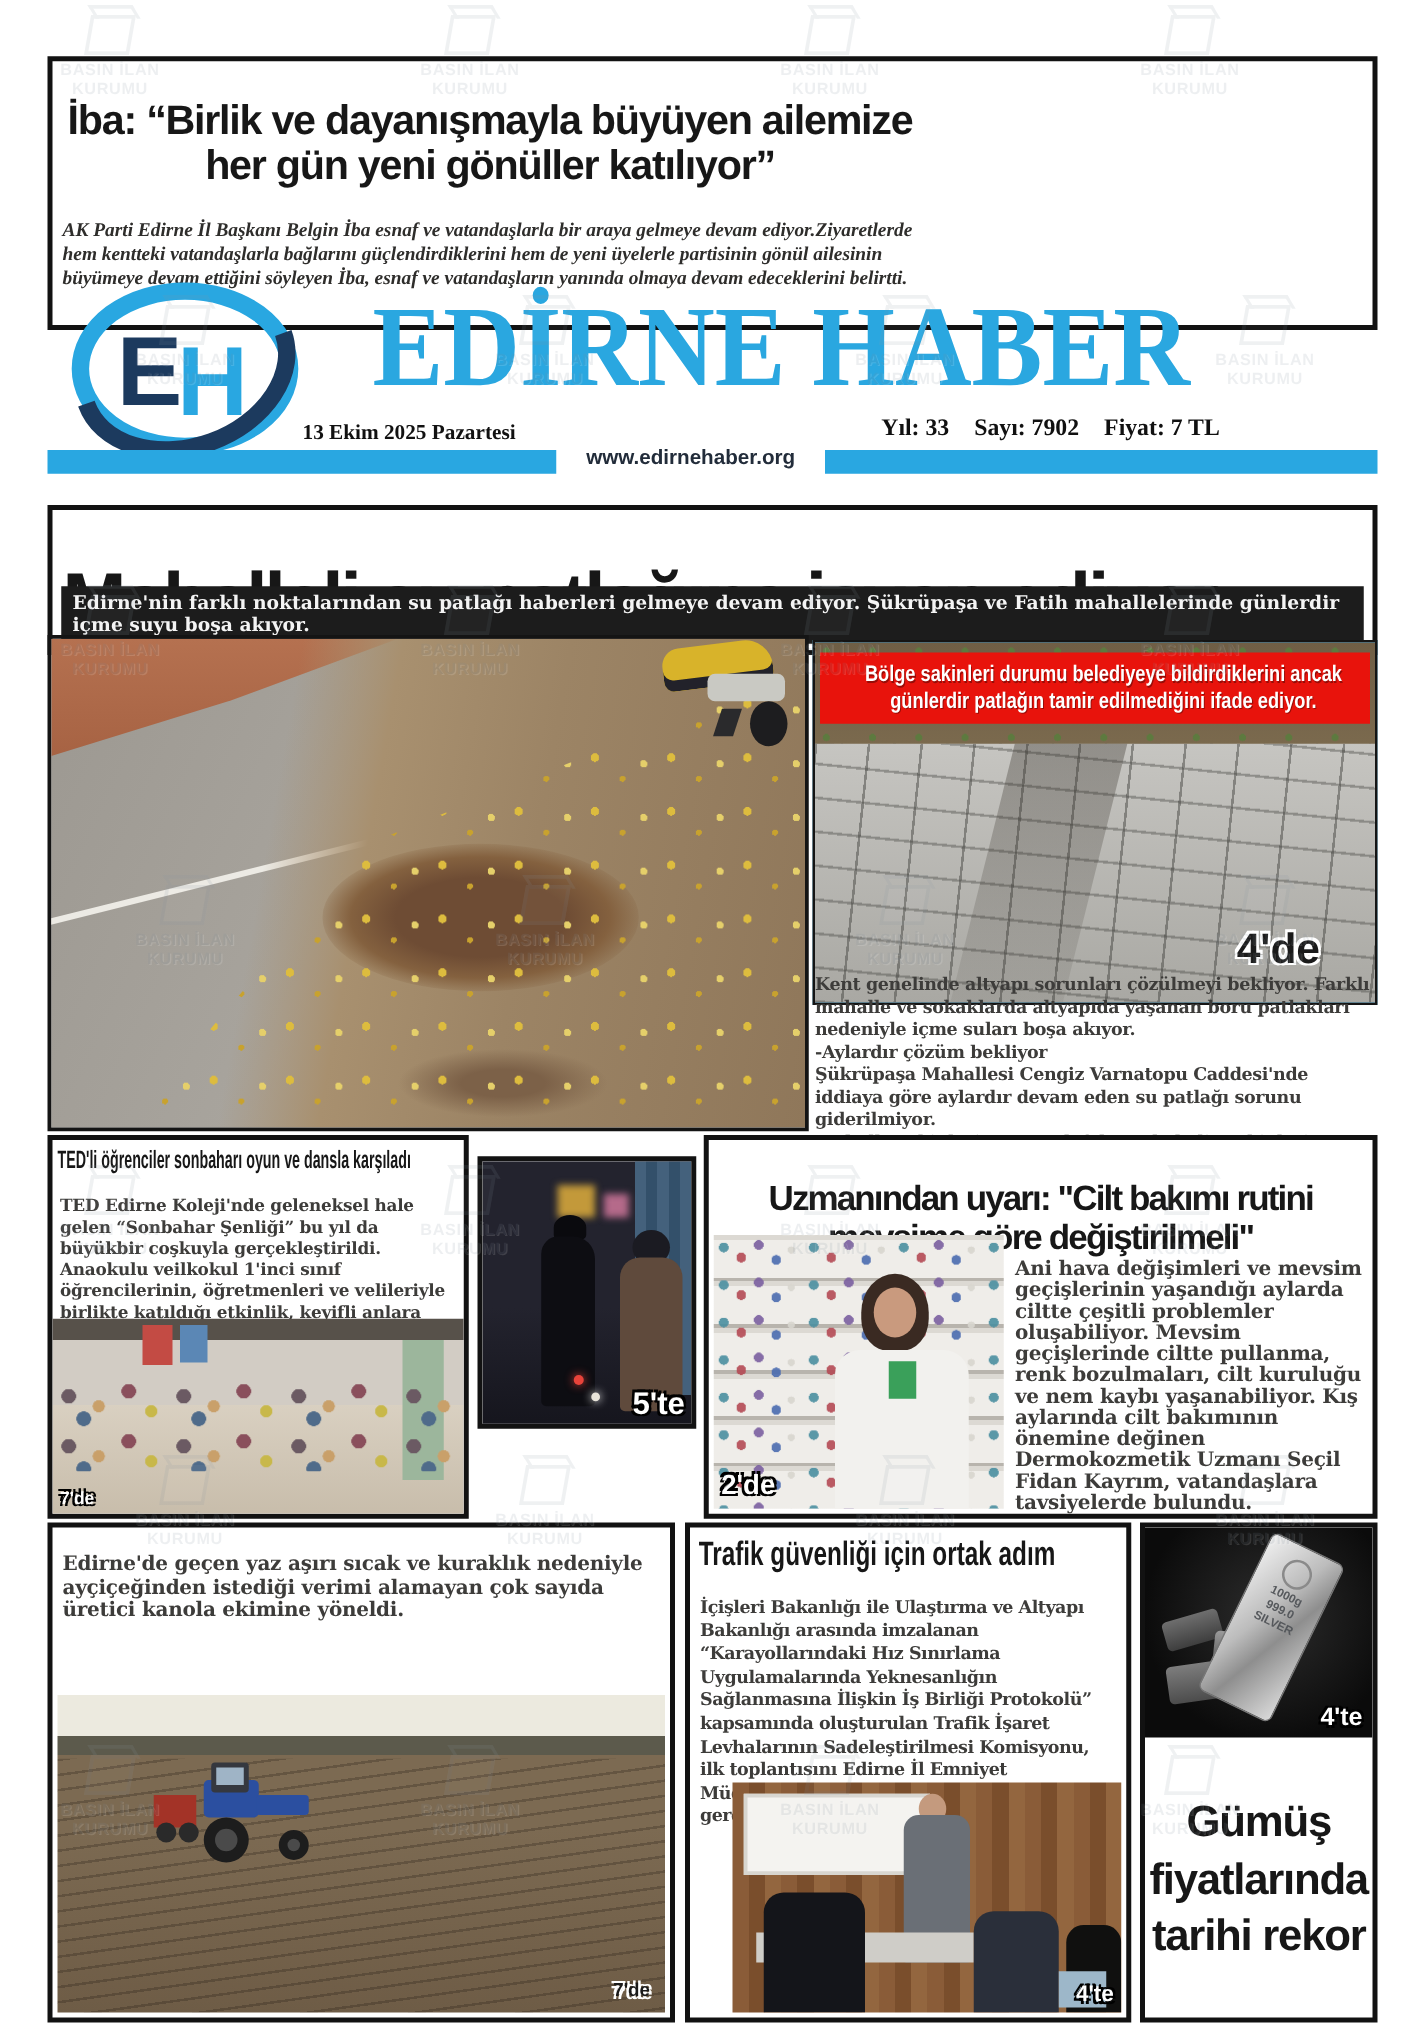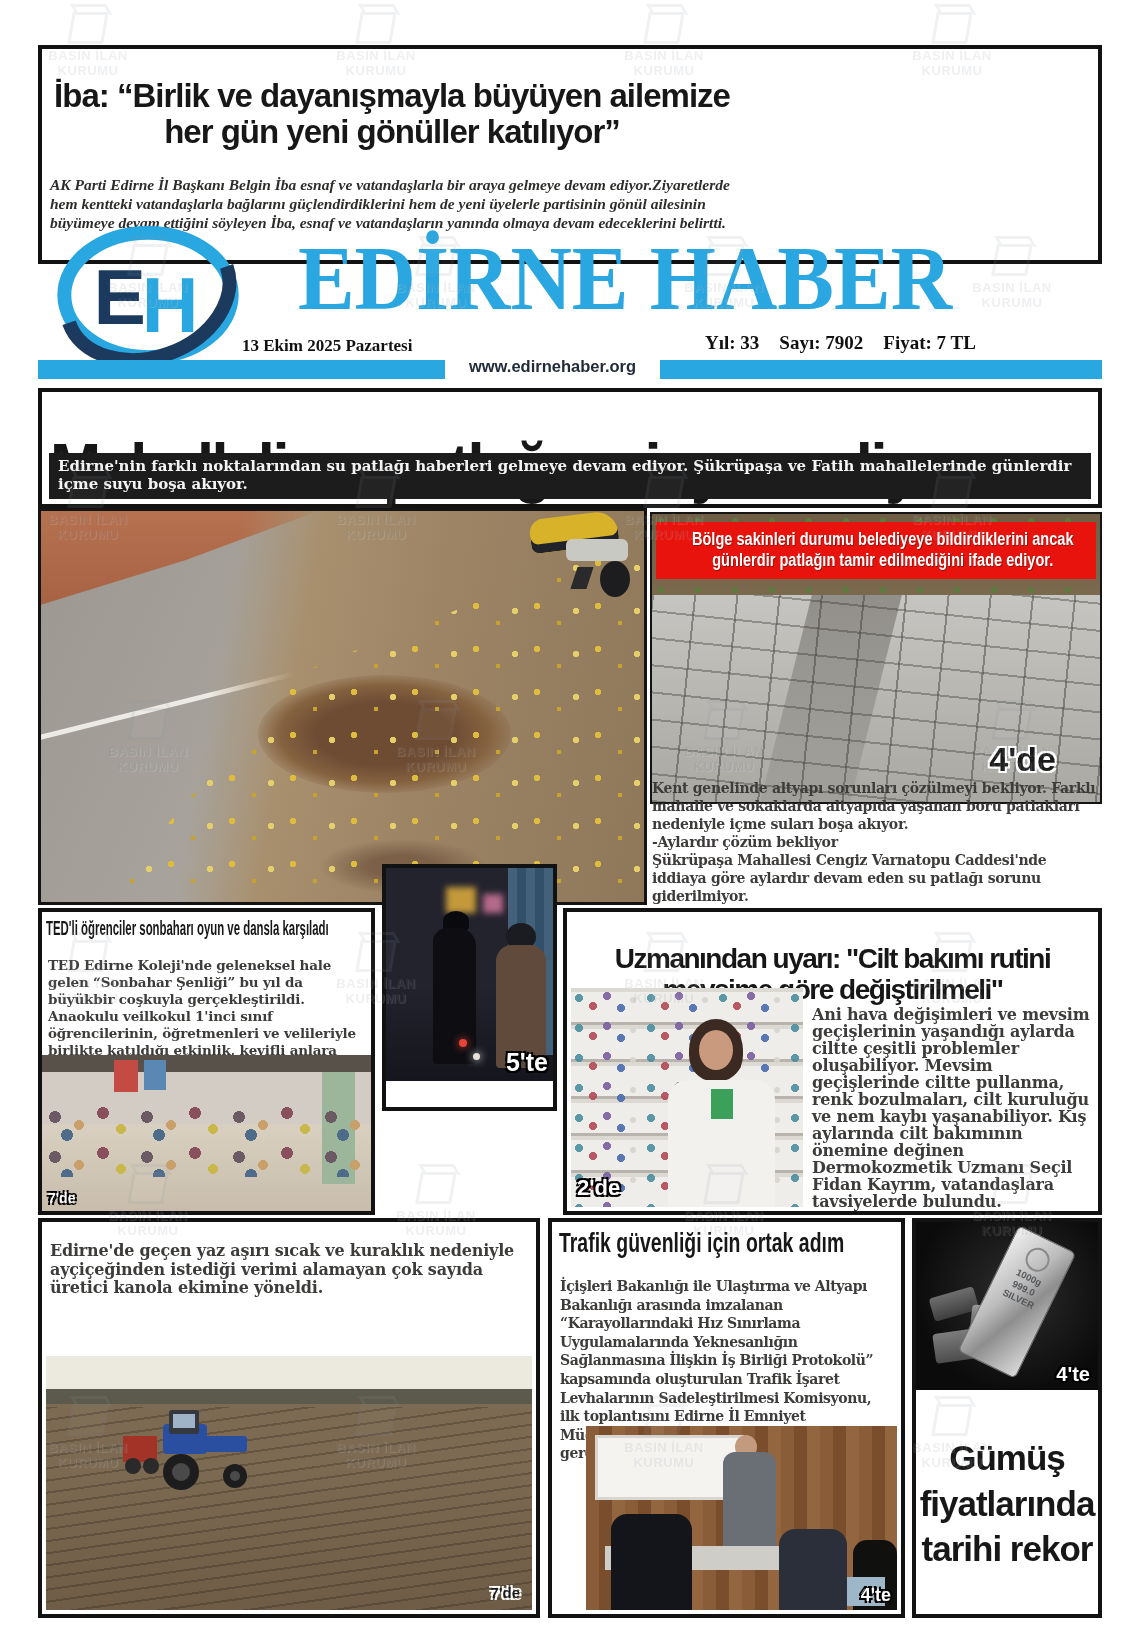--- a/index.html
+++ b/index.html
@@ -41,21 +41,21 @@
       font-weight:700;font-size:17px;color:#111;}
   #mast-issue{position:absolute;left:705px;top:332px;width:310px;display:flex;gap:20px;
       font-family:"Liberation Serif",serif;font-weight:700;font-size:19px;color:#111;white-space:nowrap;}
   #bar-left{left:38px;top:360px;width:407px;height:19px;background:#29A7E1;}
   #bar-right{left:660px;top:360px;width:442px;height:19px;background:#29A7E1;}
   #mast-site{position:absolute;left:443px;top:357px;width:219px;text-align:center;
       font-weight:800;font-size:16.5px;color:#222c3a;}
   #logo{left:48px;top:224px;width:200px;height:142px;}
 
   
-  #lead{left:38px;top:388px;width:1064px;height:120px;}
+  #lead{left:38px;top:404px;width:1064px;height:120px;}
   #lead-headline{position:absolute;left:8px;top:0px;white-space:nowrap;font-size:62px;line-height:1.0;
       letter-spacing:-2.5px;transform:scale(0.99,1.08);transform-origin:left top;}
   #lead-sub{position:absolute;left:7px;right:7px;bottom:5px;background:#1c1c1c;color:#fff;
       padding:4px 9px 5px;font-family:"DejaVu Serif",serif;font-weight:700;font-size:15px;line-height:1.25;}
   #lead-sub{color:#f4f4f4;}
 
   
   #main-photo{left:38px;top:508px;width:609px;height:397px;border:3px solid #141414;
       background:linear-gradient(115deg,#9c9891 0%,#a9a59e 45%,#b2ada5 100%);}
   .st-wall{position:absolute;left:0;top:0;width:46%;height:30%;
@@ -111,21 +111,21 @@
   .td-banr{position:absolute;left:22%;top:3%;width:24px;height:32px;background:#c34b44;}
   .td-banb{position:absolute;left:31%;top:3%;width:22px;height:30px;background:#5b87b5;}
   .td-green{position:absolute;right:5%;top:11%;width:10%;height:72%;background:#9cb69c;}
   .td-crowd{position:absolute;left:1%;right:1%;top:32%;height:46%;
       background-image:radial-gradient(circle 6px at 10px 12px,#6b5a63 95%,transparent),
         radial-gradient(circle 5px at 34px 20px,#c9a06a 95%,transparent),
         radial-gradient(circle 6px at 58px 8px,#8a4f5c 95%,transparent),
         radial-gradient(circle 5px at 76px 24px,#c8b84a 95%,transparent),
         radial-gradient(circle 6px at 22px 30px,#4f6b8a 95%,transparent);
       background-size:92px 40px;}
-  #box-police{left:382px;top:864px;width:175px;height:247px;}
+  #box-police{left:382px;top:925px;width:175px;height:218px;}
   #police-photo{position:absolute;left:0;right:0;top:0;height:213px;
       background:linear-gradient(#23232e 0 55%,#15151d 100%);}
   .po-fence{position:absolute;right:0;top:0;width:27%;height:88%;
       background:repeating-linear-gradient(90deg,#44617c 0 9px,#33506a 9px 18px);}
   .po-sign1{position:absolute;left:36%;top:9%;width:18%;height:12%;background:#c3993a;filter:blur(3px);}
   .po-sign2{position:absolute;left:58%;top:12%;width:12%;height:9%;background:#b56a8a;filter:blur(3px);}
   .po-cop{position:absolute;left:28%;top:28%;width:26%;height:64%;background:#0d0d12;border-radius:14px 18px 4px 4px;}
   .po-cap{position:absolute;left:34%;top:20%;width:26px;height:20px;background:#0a0a0e;border-radius:50% 50% 20% 20%;}
   .po-rider{position:absolute;right:4%;top:36%;width:30%;height:58%;background:#5f4a3c;border-radius:16px 16px 4px 4px;}
   .po-helmet{position:absolute;right:10%;top:26%;width:30px;height:28px;background:#1b1b22;border-radius:50%;}

